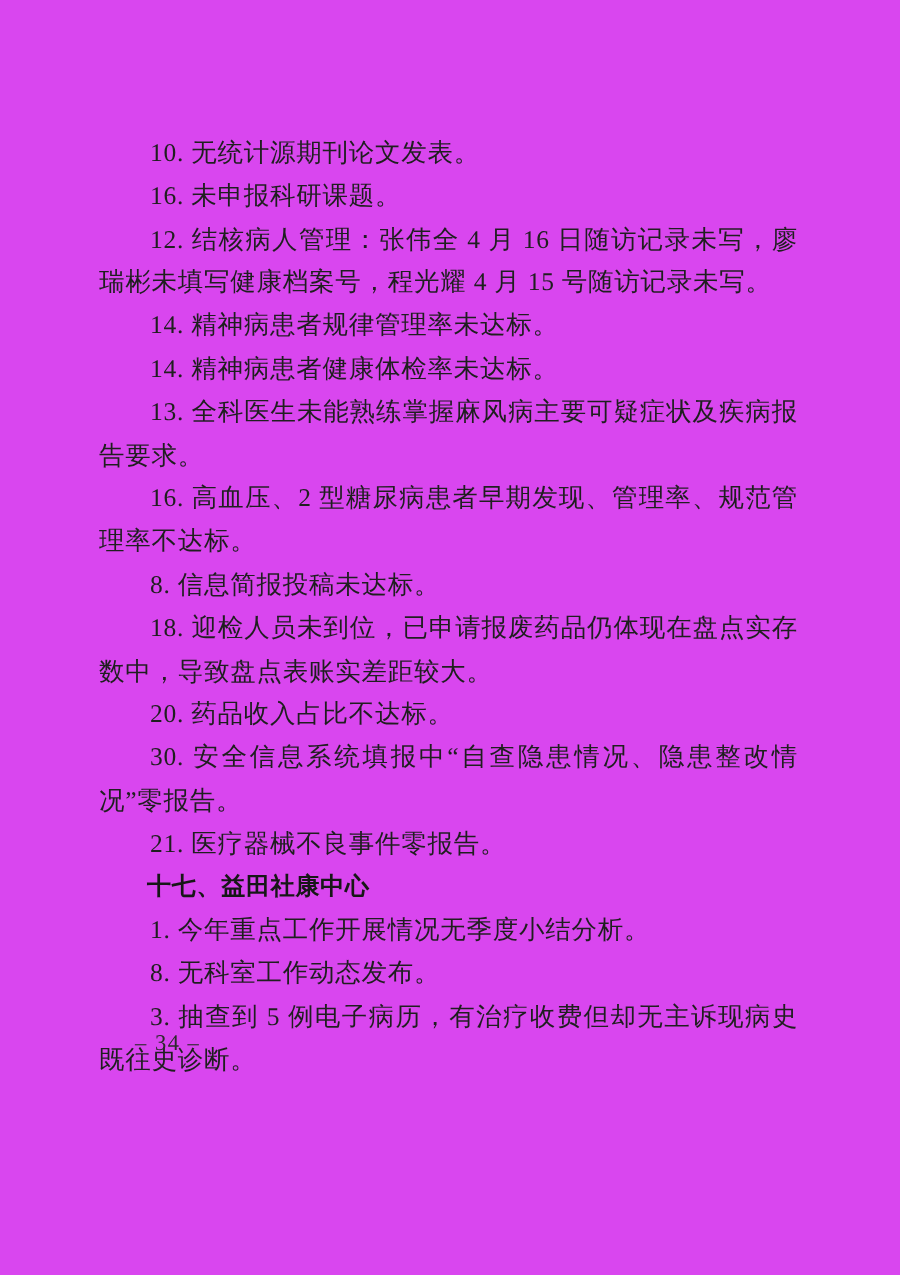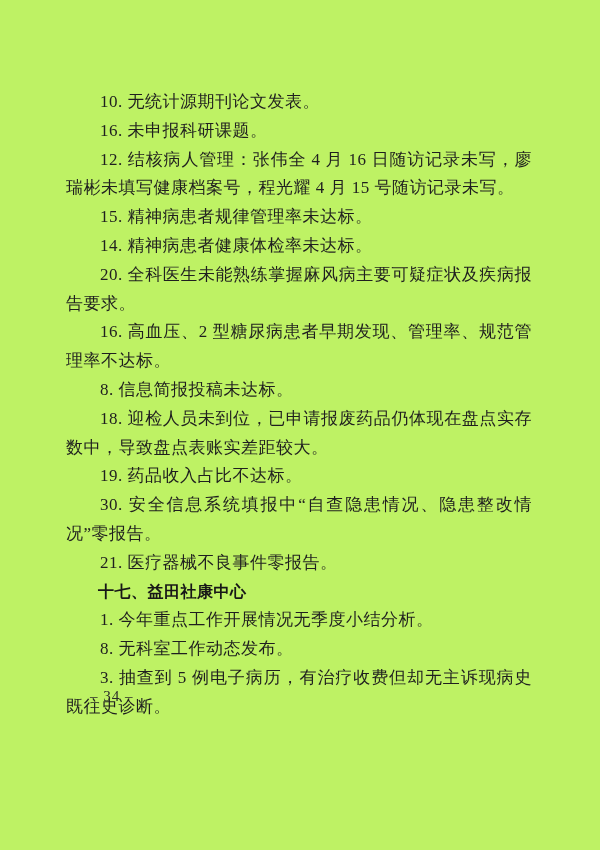--- a/index.html
+++ b/index.html
@@ -4,21 +4,21 @@
 <style>
   html, body {
     margin: 0;
     padding: 0;
     background: #ffffff;
   }
   .page {
     position: relative;
     width: 600px;
     height: 850px;
-    background: #bef264;
+    background: #d946ef;
     overflow: hidden;
     font-family: "Liberation Serif", "DejaVu Serif", serif;
     color: #1f1f1f;
   }
   .content {
     position: absolute;
     left: 66px;
     top: 88px;
     width: 466px;
   }
@@ -52,27 +52,27 @@
   }
 </style>
 </head>
 <body>
 
 <div class="page">
   <div class="content">
     <p class="para">10. 无统计源期刊论文发表。</p>
     <p class="para">16. 未申报科研课题。</p>
     <p class="para">12. 结核病人管理：张伟全 4 月 16 日随访记录未写，廖瑞彬未填写健康档案号，程光耀 4 月 15 号随访记录未写。</p>
-    <p class="para">15. 精神病患者规律管理率未达标。</p>
+    <p class="para">14. 精神病患者规律管理率未达标。</p>
     <p class="para">14. 精神病患者健康体检率未达标。</p>
-    <p class="para">20. 全科医生未能熟练掌握麻风病主要可疑症状及疾病报告要求。</p>
+    <p class="para">13. 全科医生未能熟练掌握麻风病主要可疑症状及疾病报告要求。</p>
     <p class="para">16. 高血压、2 型糖尿病患者早期发现、管理率、规范管理率不达标。</p>
     <p class="para">8. 信息简报投稿未达标。</p>
     <p class="para">18. 迎检人员未到位，已申请报废药品仍体现在盘点实存数中，导致盘点表账实差距较大。</p>
-    <p class="para">19. 药品收入占比不达标。</p>
+    <p class="para">20. 药品收入占比不达标。</p>
     <p class="para">30. 安全信息系统填报中“自查隐患情况、隐患整改情况”零报告。</p>
     <p class="para">21. 医疗器械不良事件零报告。</p>
     <h2 class="heading">十七、益田社康中心</h2>
     <p class="para">1. 今年重点工作开展情况无季度小结分析。</p>
     <p class="para">8. 无科室工作动态发布。</p>
     <p class="para">3. 抽查到 5 例电子病历，有治疗收费但却无主诉现病史既往史诊断。</p>
   </div>
   <div class="footer">
     <span>– 34 –</span>
   </div>

